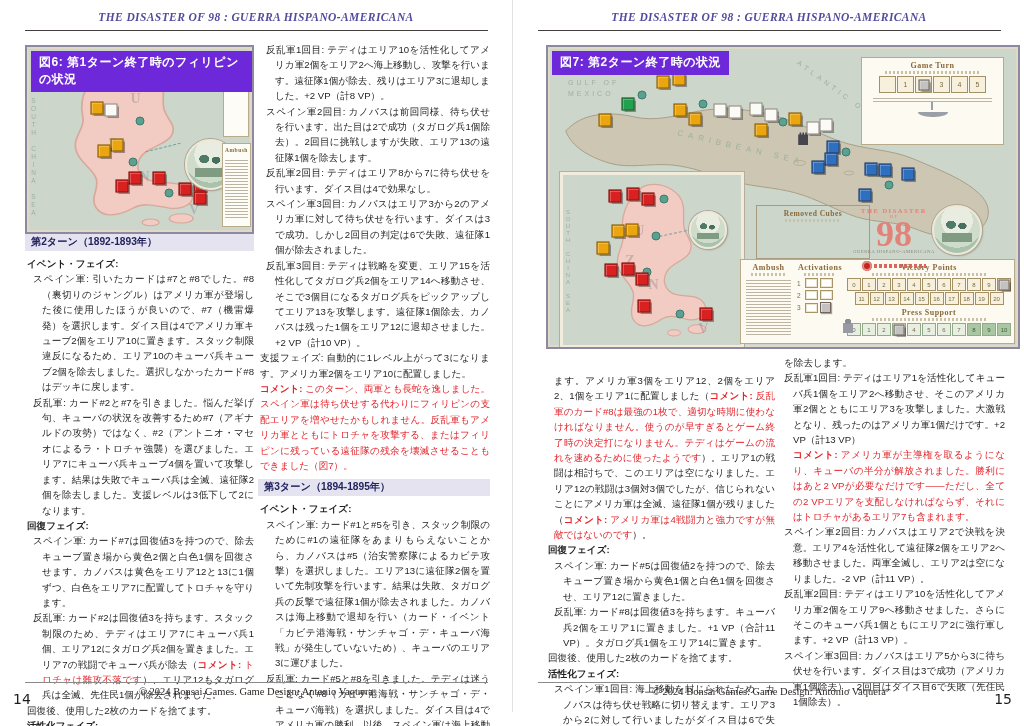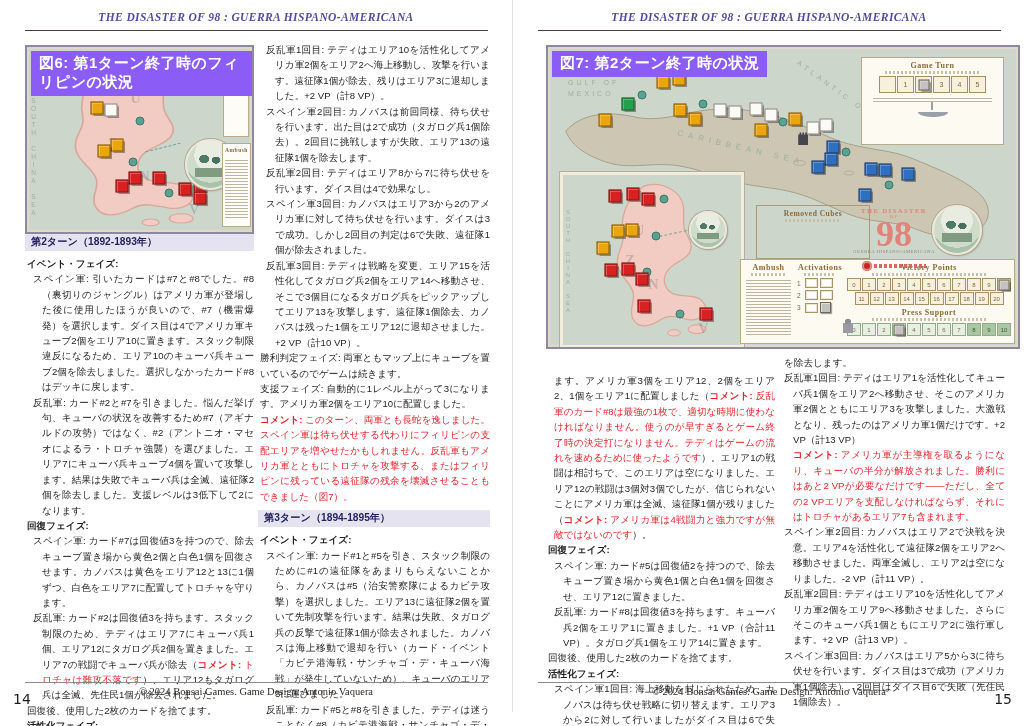--- a/index.html
+++ b/index.html
@@ -33,22 +33,22 @@
   .para.run{margin-left:2px;}
   .para.note{margin-left:2px;}
   .para.note2{margin-left:17px;}
   .b{font-weight:normal;}
   .r{color:#e3242b;}
   .br{color:#e3242b;font-weight:bold;}
 
   
   .fig{position:absolute;background:#ccd6cb;border:2px solid #8d89a0;overflow:hidden;
     box-shadow:inset 0 0 0 2px #ded9c9;}
-  .figtitle{position:absolute;z-index:40;background:#8b5cf6;color:#fff;font-weight:bold;
-    font-size:15px;padding:3px 8px 4px;letter-spacing:.5px;}
+  .figtitle{position:absolute;z-index:40;background:#6d28d9;color:#fff;font-weight:bold;
+    font-size:12px;padding:3px 8px 4px;letter-spacing:.5px;}
   .sealabel{position:absolute;color:#9fb0a0;letter-spacing:3px;font-size:7px;z-index:5;}
   .sealabel.vert{writing-mode:vertical-rl;text-orientation:upright;letter-spacing:1px;}
   .maplet{position:absolute;color:rgba(110,110,125,.30);font-family:"Liberation Serif",serif;
     font-size:14px;font-weight:bold;z-index:6;}
   .landsvg{position:absolute;z-index:2;}
   .vig{position:absolute;border-radius:50%;z-index:25;border:2px solid #eee8d8;
     box-shadow:0 0 0 1px #ada695,1px 1px 2px rgba(0,0,0,.25);
     background:radial-gradient(circle at 50% 30%,#e9ece1 0 40%,#cfdccb 40% 68%,#a9c2ac 68% 100%);overflow:hidden;}
   .vig:before{content:"";position:absolute;left:18%;top:26%;width:64%;height:50%;
     background:radial-gradient(ellipse at 30% 25%,#4e7a67 0 16%,transparent 17%),
@@ -158,21 +158,20 @@
         <p class="para item"><span class="b">反乱軍: </span><span>カード#2は回復値3を持ちます。スタック制限のため、テディはエリア7にキューバ兵1個、エリア12にタガログ兵2個を置きました。エリア7の戦闘でキューバ兵が除去（</span><span class="br">コメント: </span><span class="r">トロチャは難攻不落です</span><span>）、エリア12もタガログ兵は全滅、先住民1個が除去されました。</span></p>
         <p class="para cont"><span>回復後、使用した2枚のカードを捨てます。</span></p>
         <p class="para phase"><span>活性化フェイズ:</span></p>
       </div>
     <div class="col" style="left:258px;top:42px;width:232px;">
         <p class="para item"><span class="b">反乱軍1回目: </span><span>テディはエリア10を活性化してアメリカ軍2個をエリア2へ海上移動し、攻撃を行います。遠征隊1個が除去、残りはエリア3に退却しました。+2 VP（計8 VP）。</span></p>
         <p class="para item"><span class="b">スペイン軍2回目: </span><span>カノバスは前回同様、待ち伏せを行います。出た目は2で成功（タガログ兵1個除去）。2回目に挑戦しますが失敗、エリア13の遠征隊1個を除去します。</span></p>
         <p class="para item"><span class="b">反乱軍2回目: </span><span>テディはエリア8から7に待ち伏せを行います。ダイス目は4で効果なし。</span></p>
         <p class="para item"><span class="b">スペイン軍3回目: </span><span>カノバスはエリア3から2のアメリカ軍に対して待ち伏せを行います。ダイスは3で成功。しかし2回目の判定は6で失敗、遠征隊1個が除去されました。</span></p>
         <p class="para item"><span class="b">反乱軍3回目: </span><span>テディは戦略を変更、エリア15を活性化してタガログ兵2個をエリア14へ移動させ、そこで3個目になるタガログ兵をピックアップしてエリア13を攻撃します。遠征隊1個除去、カノバスは残った1個をエリア12に退却させました。+2 VP（計10 VP）。</span></p>
-        <p class="para run"><span class="b">勝利判定フェイズ: </span><span>両軍ともマップ上にキューブを置いているのでゲームは続きます。</span></p>
         <p class="para run"><span class="b">支援フェイズ: </span><span>自動的に1レベル上がって3になります。アメリカ軍2個をエリア10に配置しました。</span></p>
         <p class="para note"><span class="br">コメント: </span><span class="r">このターン、両軍とも長蛇を逸しました。スペイン軍は待ち伏せする代わりにフィリピンの支配エリアを増やせたかもしれません。反乱軍もアメリカ軍とともにトロチャを攻撃する、またはフィリピンに残っている遠征隊の残余を壊滅させることもできました（図7）。</span></p>
         <p class="para turn"><span>第3ターン（1894-1895年）</span></p>
         <p class="para phase"><span>イベント・フェイズ:</span></p>
         <p class="para item"><span class="b">スペイン軍: </span><span>カード#1と#5を引き、スタック制限のために#1の遠征隊をあまりもらえないことから、カノバスは#5（治安警察隊によるカビテ攻撃）を選択しました。エリア13に遠征隊2個を置いて先制攻撃を行います。結果は失敗、タガログ兵の反撃で遠征隊1個が除去されました。カノバスは海上移動で退却を行い（カード・イベント「カビテ港海戦・サンチャゴ・デ・キューバ海戦」が発生していないため）、キューバのエリア3に運びました。</span></p>
         <p class="para item"><span class="b">反乱軍: </span><span>カード#5と#8を引きました。テディは迷うことなく#8（カビテ港海戦・サンチャゴ・デ・キューバ海戦）を選択しました。ダイス目は4でアメリカ軍の勝利。以後、スペイン軍は海上移動を行えなくなり</span></p>
       </div>
 
     <div class="footer-rule"></div>
     <div class="footer-text">© 2024 Bonsai Games. Game Design: Antonio Vaquera</div>

